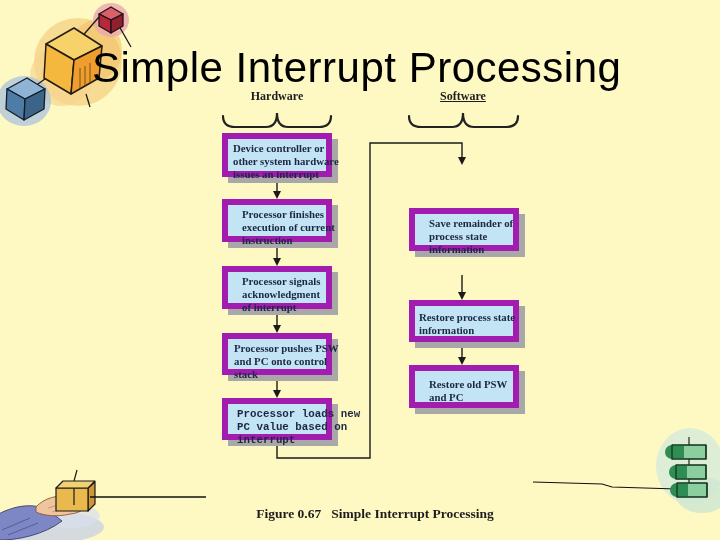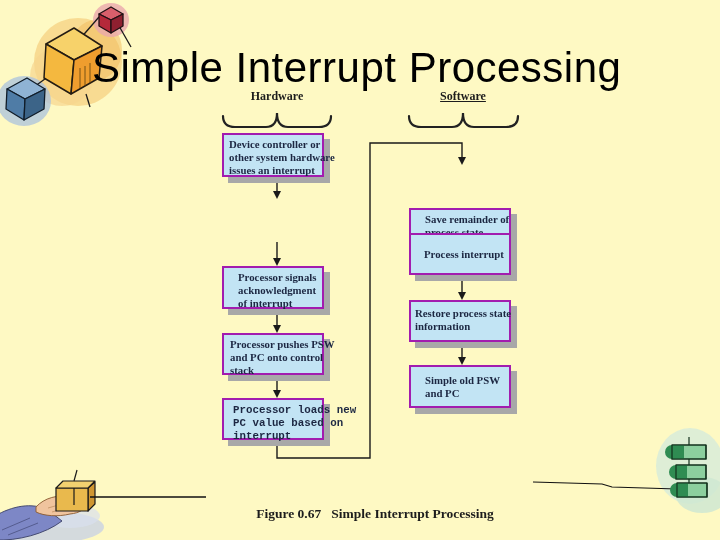--- a/index.html
+++ b/index.html
@@ -13,22 +13,22 @@
     font-family:"Liberation Sans",sans-serif;font-weight:400;
     font-size:42px;letter-spacing:.5px;color:#000;white-space:pre;
   }
   .col-label{
     position:absolute;top:89px;width:120px;text-align:center;
     font-weight:bold;font-size:12px;color:#1d1d1d;
   }
   .col-label.hw{left:217px;}
   .col-label.sw{left:403px;text-decoration:underline;}
   .box{
-    position:absolute;width:102px;box-sizing:border-box;
-    background:#c2e4f4;border:2px solid #a21caf;
+    position:absolute;width:110px;box-sizing:border-box;
+    background:#c2e4f4;border:6px solid #a21caf;
     box-shadow:6px 6px 0 #a8a8a8;
     font-weight:bold;font-size:10.8px;line-height:13.2px;
     color:#1c2742;white-space:pre;
   }
   .hb{left:222px;}
   .sb{left:409px;}
   .hb0{top:133px;height:44px;padding:3px 0 0 5px;}
   .hb1{top:199px;height:43px;padding:3px 0 0 14px;}
   .hb2{top:266px;height:43px;padding:3px 0 0 14px;}
   .hb3{top:333px;height:42px;padding:3px 0 0 6px;}
@@ -151,33 +151,35 @@
   </svg>
 
   <h1 class="title">Simple Interrupt Processing</h1>
 
   <div class="col-label hw">Hardware</div>
   <div class="col-label sw">Software</div>
 
   <div class="box hb hb0">Device controller or
 other system hardware
 issues an interrupt</div>
+  <div class="box hb hb1">Processor finishes
+execution of current
+instruction</div>
   <div class="box hb hb3">Processor pushes PSW
 and PC onto control
 stack</div>
   <div class="box hb hb2">Processor signals
 acknowledgment
 of interrupt</div>
   <div class="box hb hb4">Processor loads new
 PC value based on
 interrupt</div>
 
   <div class="box sb sb0">Save remainder of
 process state
 information</div>
-  <div class="box sb sb1">Process interrupt</div>
   <div class="box sb sb2">Restore process state
 information</div>
-  <div class="box sb sb3">Simple old PSW
+  <div class="box sb sb3">Restore old PSW
 and PC</div>
 
   <div class="caption">Figure 0.67   Simple Interrupt Processing</div>
 </div>
 
 </body></html>

